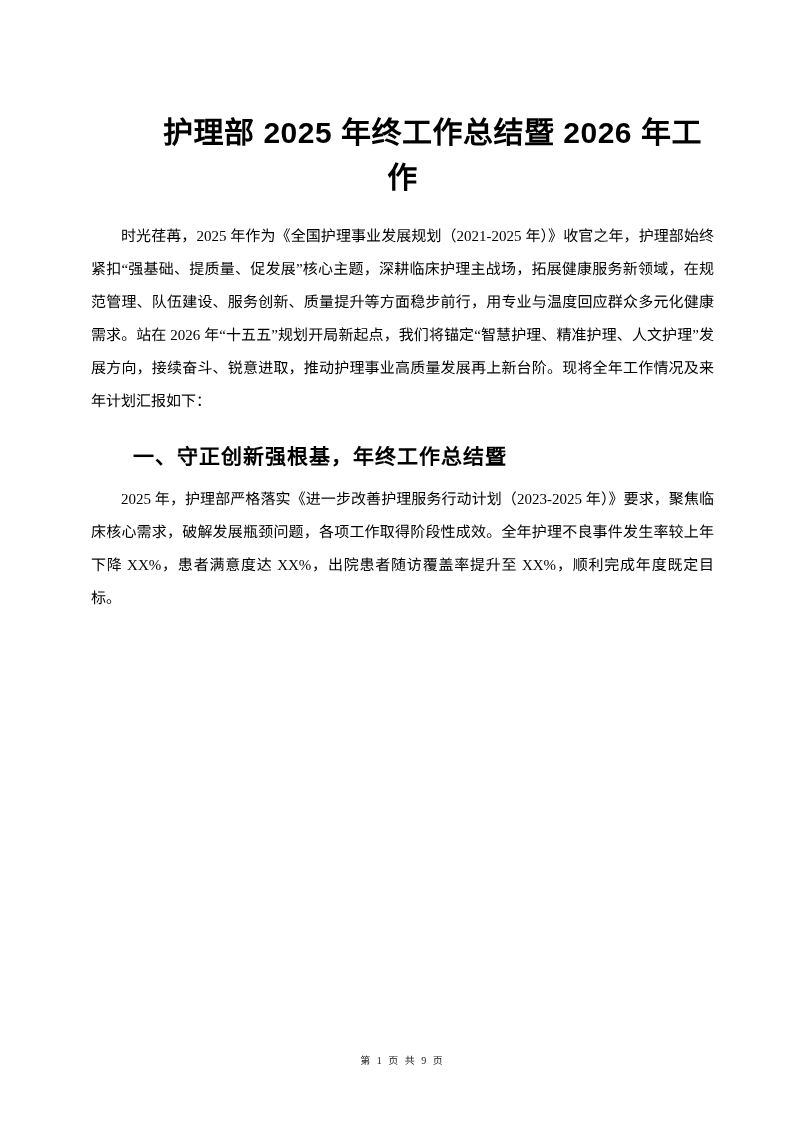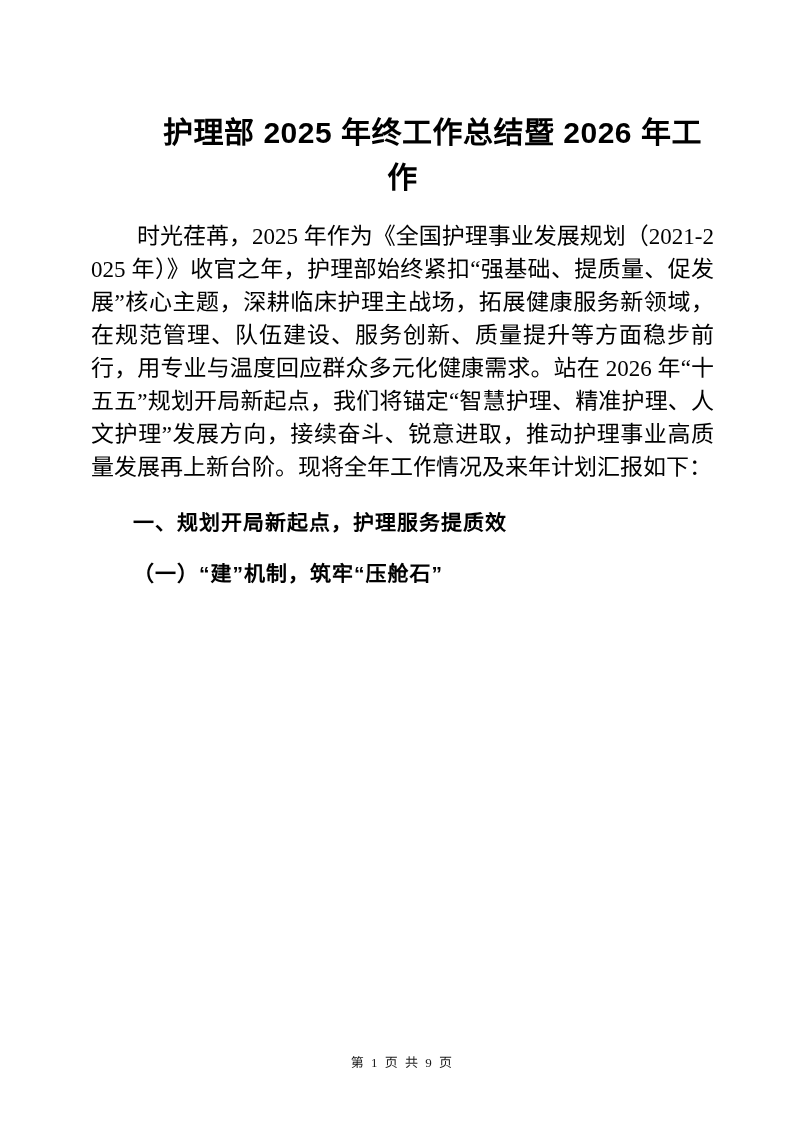--- a/index.html
+++ b/index.html
@@ -28,21 +28,21 @@
     font-family: "Liberation Sans", "DejaVu Sans", sans-serif;
     font-weight: bold;
     font-size: 30px;
     line-height: 45px;
     text-align: center;
     text-indent: 2em; 
     letter-spacing: 0.5px;
   }
   .para {
     margin: 0;
-    font-size: 23px;
+    font-size: 15px;
     line-height: 33px;
     text-align: justify;
     text-indent: 2em;
     word-break: break-all;
   }
   .heading-1 {
     margin: 22px 0 10px 0;
     font-family: "Liberation Sans", "DejaVu Sans", sans-serif;
     font-weight: bold;
     font-size: 21px;
@@ -58,39 +58,39 @@
     line-height: 33px;
     text-indent: 2em;
     letter-spacing: 1px;
   }
   .page-footer {
     position: absolute;
     left: 12px;
     right: 0;
     top: 1052px;
     text-align: center;
-    font-size: 13px;
+    font-size: 10px;
     letter-spacing: 2px;
     color: #1a1a1a;
   }
 </style>
 </head>
 <body>
 
 <div class="page">
   <div class="content">
 
     <h1 class="doc-title"><span>护理部 2025 年终工作总结暨 2026 年工作</span><br></h1>
 
     <p class="para">时光荏苒，2025 年作为《全国护理事业发展规划（2021-2025 年）》收官之年，护理部始终紧扣“强基础、提质量、促发展”核心主题，深耕临床护理主战场，拓展健康服务新领域，在规范管理、队伍建设、服务创新、质量提升等方面稳步前行，用专业与温度回应群众多元化健康需求。站在 2026 年“十五五”规划开局新起点，我们将锚定“智慧护理、精准护理、人文护理”发展方向，接续奋斗、锐意进取，推动护理事业高质量发展再上新台阶。现将全年工作情况及来年计划汇报如下：</p>
 
-    <h2 class="heading-1">一、规划开局新起点，护理服务提质效</h2>
+    <h2 class="heading-1">一、守正创新强根基，年终工作总结暨</h2>
 
+    <p class="para">2025 年，护理部严格落实《进一步改善护理服务行动计划（2023-2025 年）》要求，聚焦临床核心需求，破解发展瓶颈问题，各项工作取得阶段性成效。全年护理不良事件发生率较上年下降 XX%，患者满意度达 XX%，出院患者随访覆盖率提升至 XX%，顺利完成年度既定目标。</p>
 
-    <h3 class="heading-2">（一）“建”机制，筑牢“压舱石”</h3>
 
 
   </div>
 
   <div class="page-footer">
     <span>第 1 页 共 9 页</span>
   </div>
 </div>
 
 </body></html>

